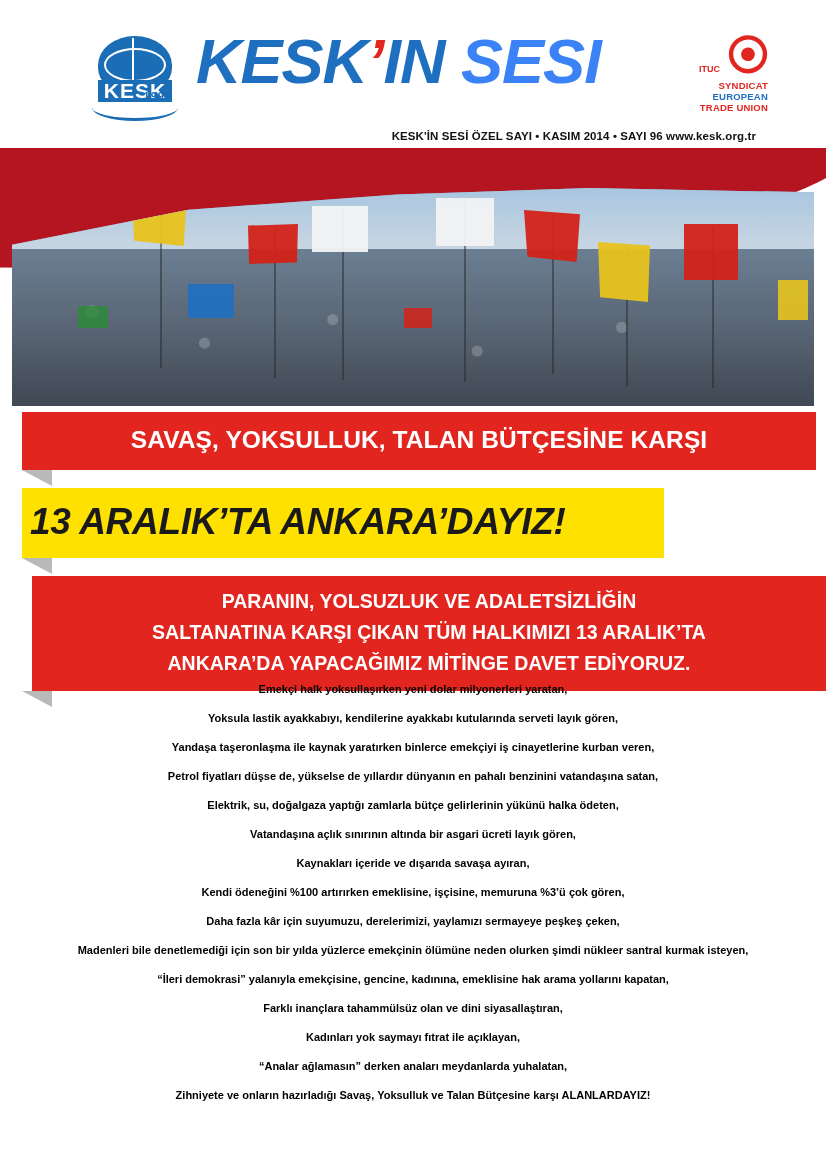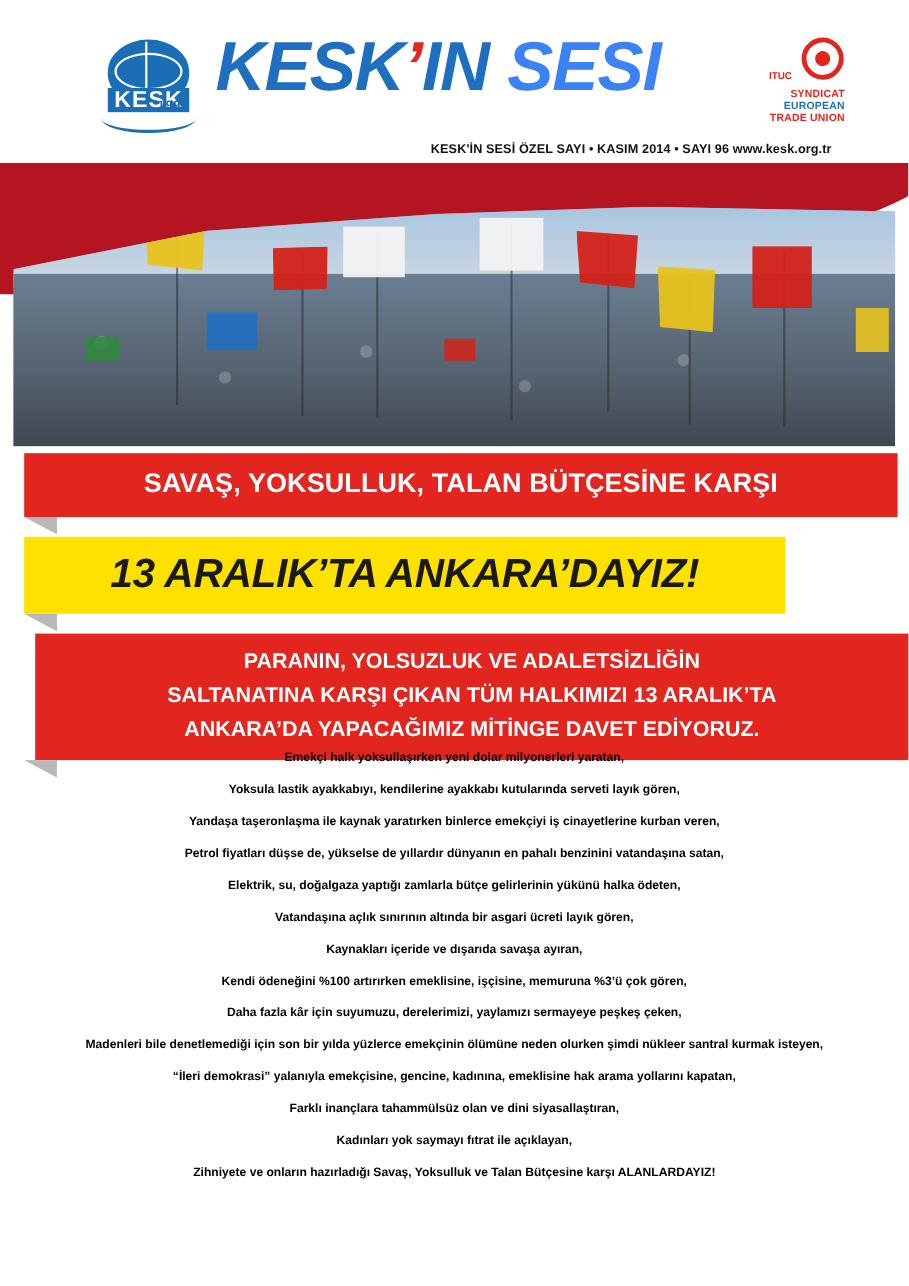--- a/index.html
+++ b/index.html
@@ -243,26 +243,25 @@
     color: #ffffff;
     text-align: center;
     font-weight: bold;
     font-size: 24.5px;
     line-height: 34px;
     padding: 11px 8px 13px;
     box-sizing: border-box;
     letter-spacing: 0.1px;
   }
   .yellow-block {
-    width: 692px;
+    width: 642px;
     margin-left: 22px;
     margin-top: 18px;
     background: #ffe100;
     color: #1a1a1a;
-    text-align: center;
     font-weight: bold;
     font-size: 37px;
     line-height: 44px;
     padding: 12px 8px 14px;
     box-sizing: border-box;
     font-style: italic;
     letter-spacing: -0.3px;
   }
   .red-block2 {
     width: 794px;
@@ -393,16 +392,17 @@
     <p>Petrol fiyatları düşse de, yükselse de yıllardır dünyanın en pahalı benzinini vatandaşına satan,</p>
     <p>Elektrik, su, doğalgaza yaptığı zamlarla bütçe gelirlerinin yükünü halka ödeten,</p>
     <p>Vatandaşına açlık sınırının altında bir asgari ücreti layık gören,</p>
     <p>Kaynakları içeride ve dışarıda savaşa ayıran,</p>
     <p>Kendi ödeneğini %100 artırırken emeklisine, işçisine, memuruna %3’ü çok gören,</p>
     <p>Daha fazla kâr için suyumuzu, derelerimizi, yaylamızı sermayeye peşkeş çeken,</p>
     <p>Madenleri bile denetlemediği için son bir yılda yüzlerce emekçinin ölümüne neden olurken şimdi nükleer santral kurmak isteyen,</p>
     <p>“İleri demokrasi” yalanıyla emekçisine, gencine, kadınına, emeklisine hak arama yollarını kapatan,</p>
     <p>Farklı inançlara tahammülsüz olan ve dini siyasallaştıran,</p>
     <p>Kadınları yok saymayı fıtrat ile açıklayan,</p>
+    <p>“Analar ağlamasın” derken anaları meydanlarda yuhalatan,</p>
     <p class="last">Zihniyete ve onların hazırladığı Savaş, Yoksulluk ve Talan Bütçesine karşı ALANLARDAYIZ!</p>
   </div>
 
 </div>
 
 </body></html>

